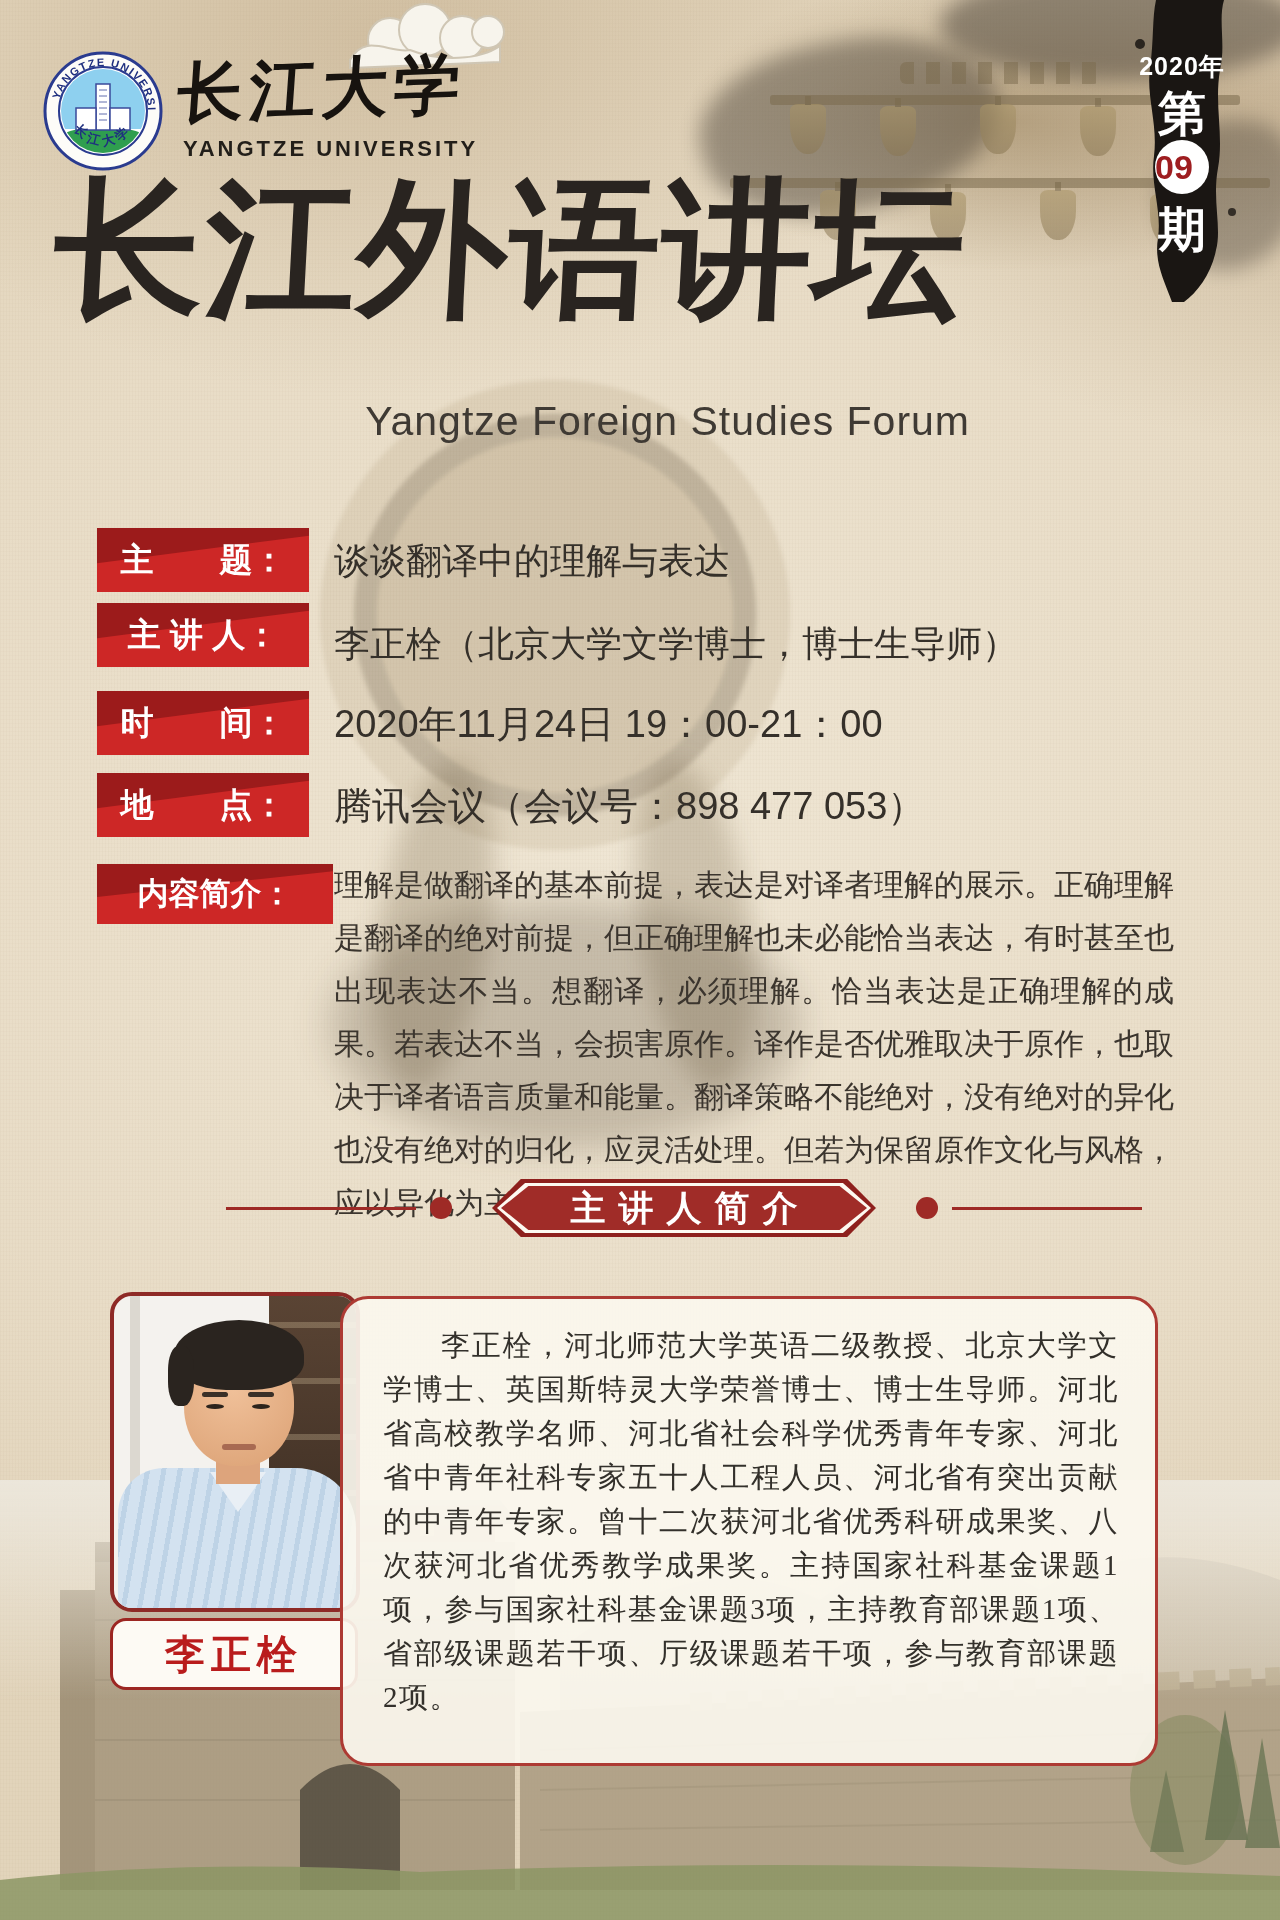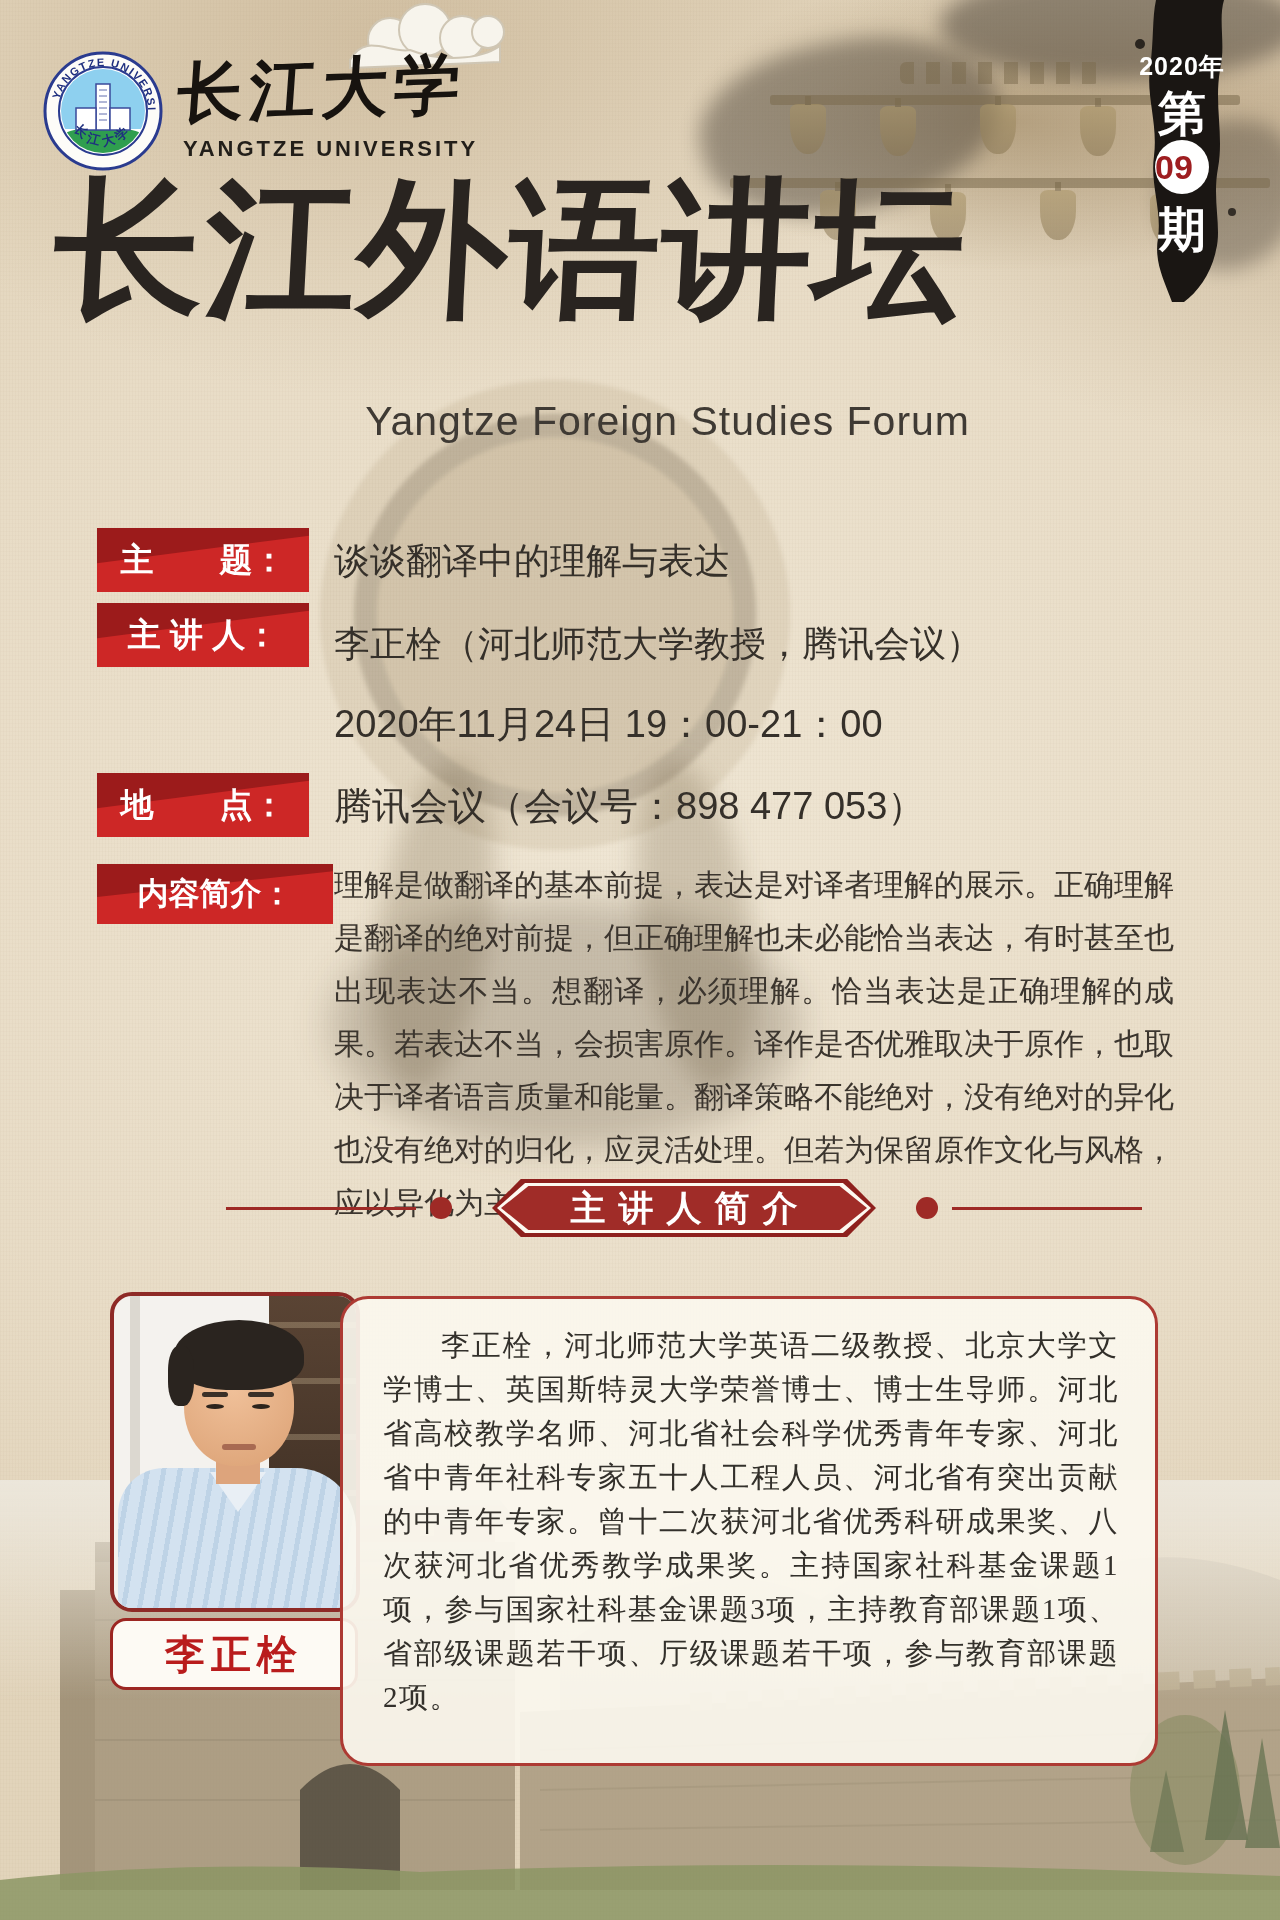--- a/index.html
+++ b/index.html
@@ -230,22 +230,23 @@
     <div class="t issue-unit">期</div>
   </div>
 
   <h1 class="title-cn" style="margin:0">长江外语讲坛</h1>
   <div class="title-en">Yangtze Foreign Studies Forum</div>
 
   <div class="info-label" style="top:528px"><span>主　　题：</span></div>
   <div class="info-value" style="top:528px">谈谈翻译中的理解与表达</div>
 
   <div class="info-label" style="top:603px"><span>主 讲 人：</span></div>
-  <div class="info-value" style="top:611px">李正栓（河北师范大学教授，腾讯会议）</div>
-
+  <div class="info-value" style="top:611px">李正栓（北京大学文学博士，博士生导师）</div>
+
+  <div class="info-label" style="top:691px"><span>时　　间：</span></div>
   <div class="info-value" style="top:691px;font-size:38px">2020年11月24日 19：00-21：00</div>
 
   <div class="info-label" style="top:773px"><span>地　　点：</span></div>
   <div class="info-value" style="top:773px;font-size:38px">腾讯会议（会议号：898 477 053）</div>
 
   <div class="info-label intro-label" style="top:864px"><span>内容简介：</span></div>
   <div class="intro-text">理解是做翻译的基本前提，表达是对译者理解的展示。正确理解是翻译的绝对前提，但正确理解也未必能恰当表达，有时甚至也出现表达不当。想翻译，必须理解。恰当表达是正确理解的成果。若表达不当，会损害原作。译作是否优雅取决于原作，也取决于译者语言质量和能量。翻译策略不能绝对，没有绝对的异化也没有绝对的归化，应灵活处理。但若为保留原作文化与风格，应以异化为主，归化为辅。</div>
 
   <div class="section">
     <div class="sec-line"></div>

